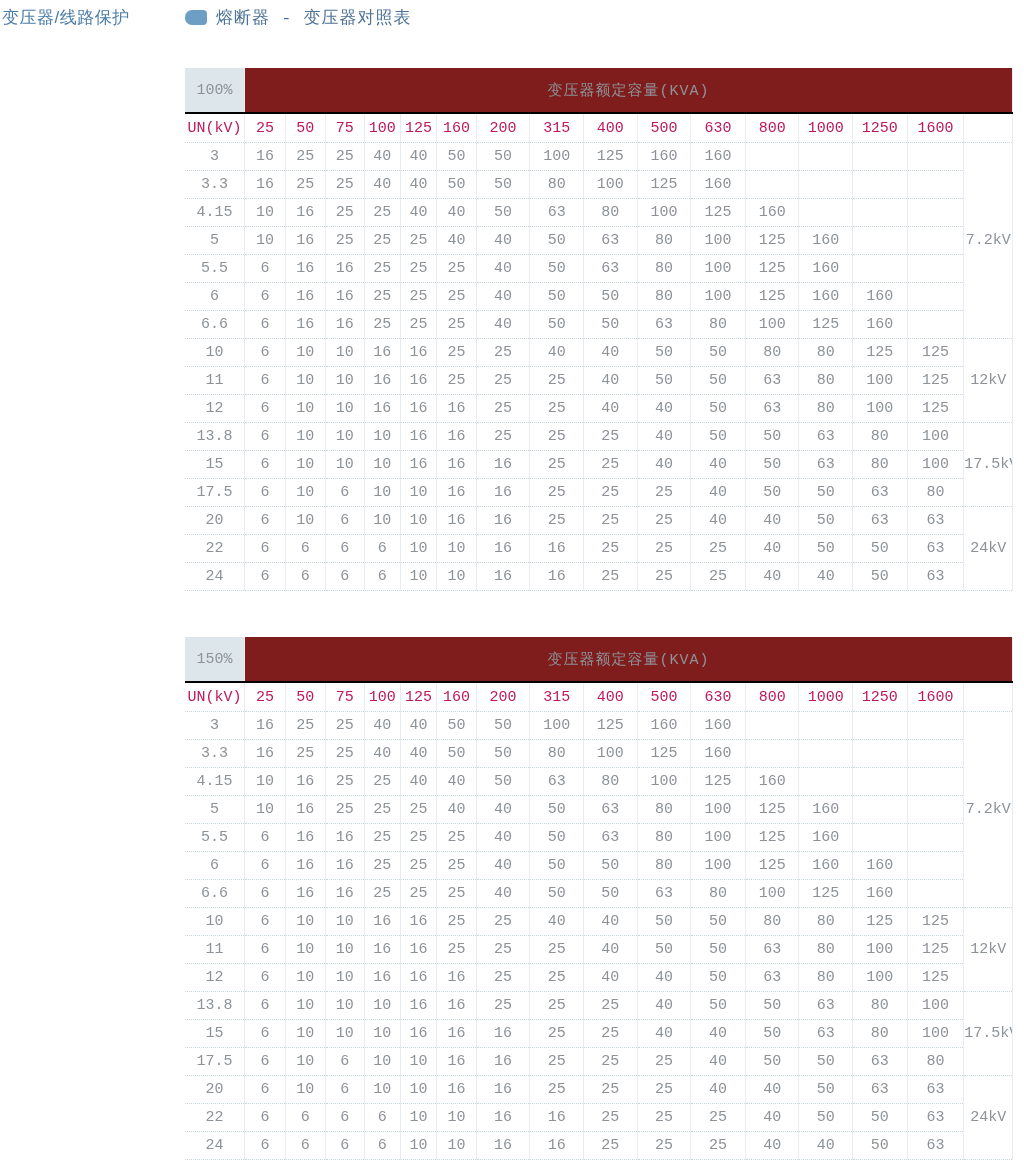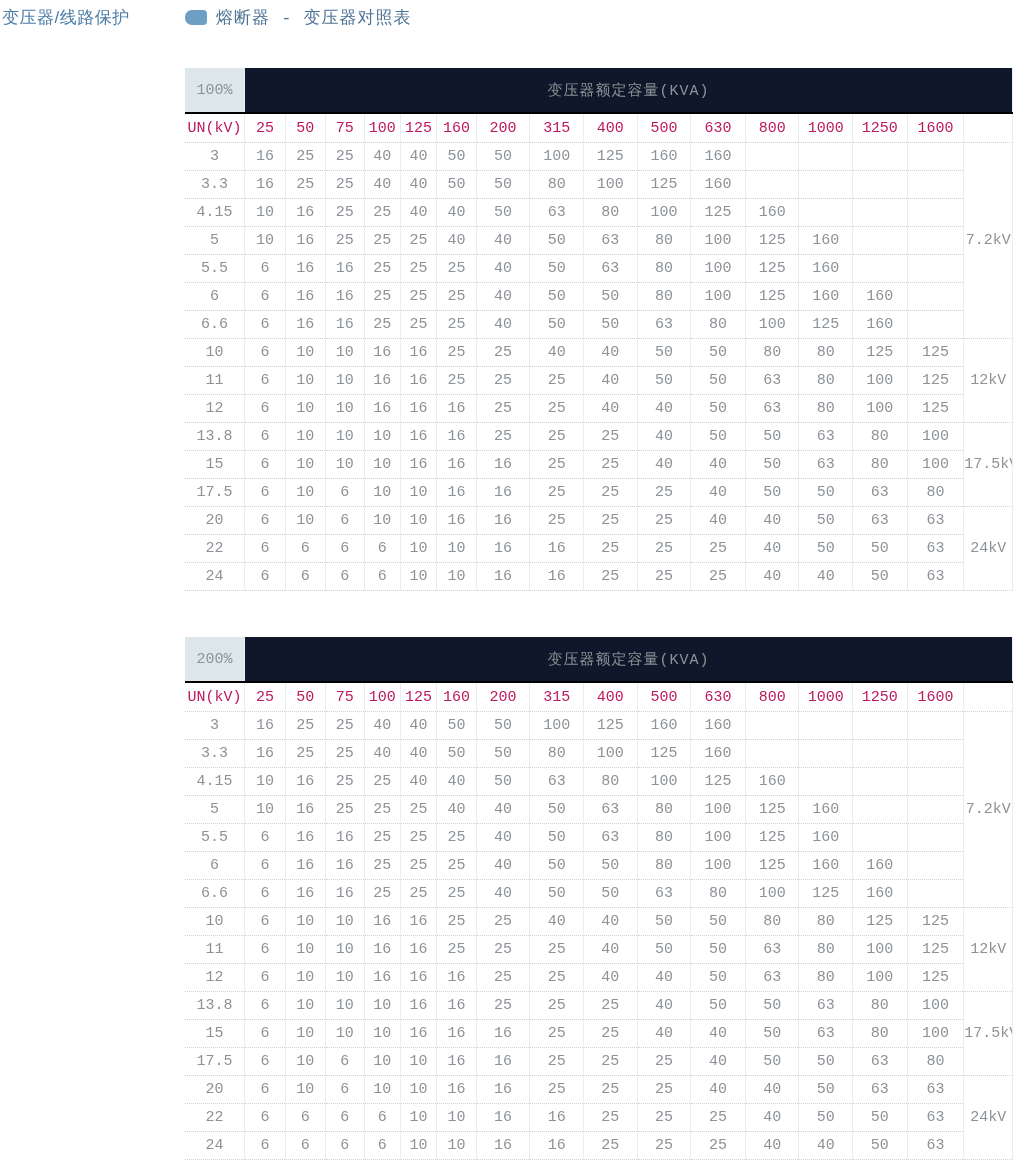--- a/index.html
+++ b/index.html
@@ -27,21 +27,21 @@
   table.tbl td {
     font-size:15px; color:#8d9297; text-align:center; height:27px; padding:0;
     border-right:1px solid #e7eef3; border-bottom:1px dotted #c9d5dc;
     overflow:hidden; white-space:nowrap;
   }
   tr.strip td { height:44px; border-bottom:2px solid #000000; }
   td.pct {
     background:#dde7eb; font-size:16px; color:#70797f;
     text-align:left; padding-left:9px; border-right:3px solid #ffffff;
   }
-  td.caphead { background:#0f172a; font-size:16px; color:#5f6d76; border-right:none; letter-spacing:1px; }
+  td.caphead { background:#7f1d1d; font-size:16px; color:#5f6d76; border-right:none; letter-spacing:1px; }
   tr.colhead td { height:28px; color:#be185d; }
   td.kv-top { border-right:none; }
   td.kv { font-size:14px; color:#85878b; border-right:none; }
   td.un { color:#848b91; }
 </style>
 </head>
 <body>
 
 <div class="sidebar-title">变压器/线路保护</div>
 
@@ -408,21 +408,21 @@
             <col style="width: 53px;">
             <col style="width: 54px;">
             <col style="width: 53px;">
             <col style="width: 53px;">
             <col style="width: 54px;">
             <col style="width: 56px;">
             <col style="width: 48px;">
           </colgroup>
           <tbody>
             <tr class="strip">
-              <td class="pct">200%</td>
+              <td class="pct">150%</td>
               <td class="caphead" colspan="16">变压器额定容量(KVA)</td>
             </tr>
             <tr class="colhead">
               <td class="un">UN(kV)</td>
               <td>25</td>
               <td>50</td>
               <td>75</td>
               <td>100</td>
               <td>125</td>
               <td>160</td>

